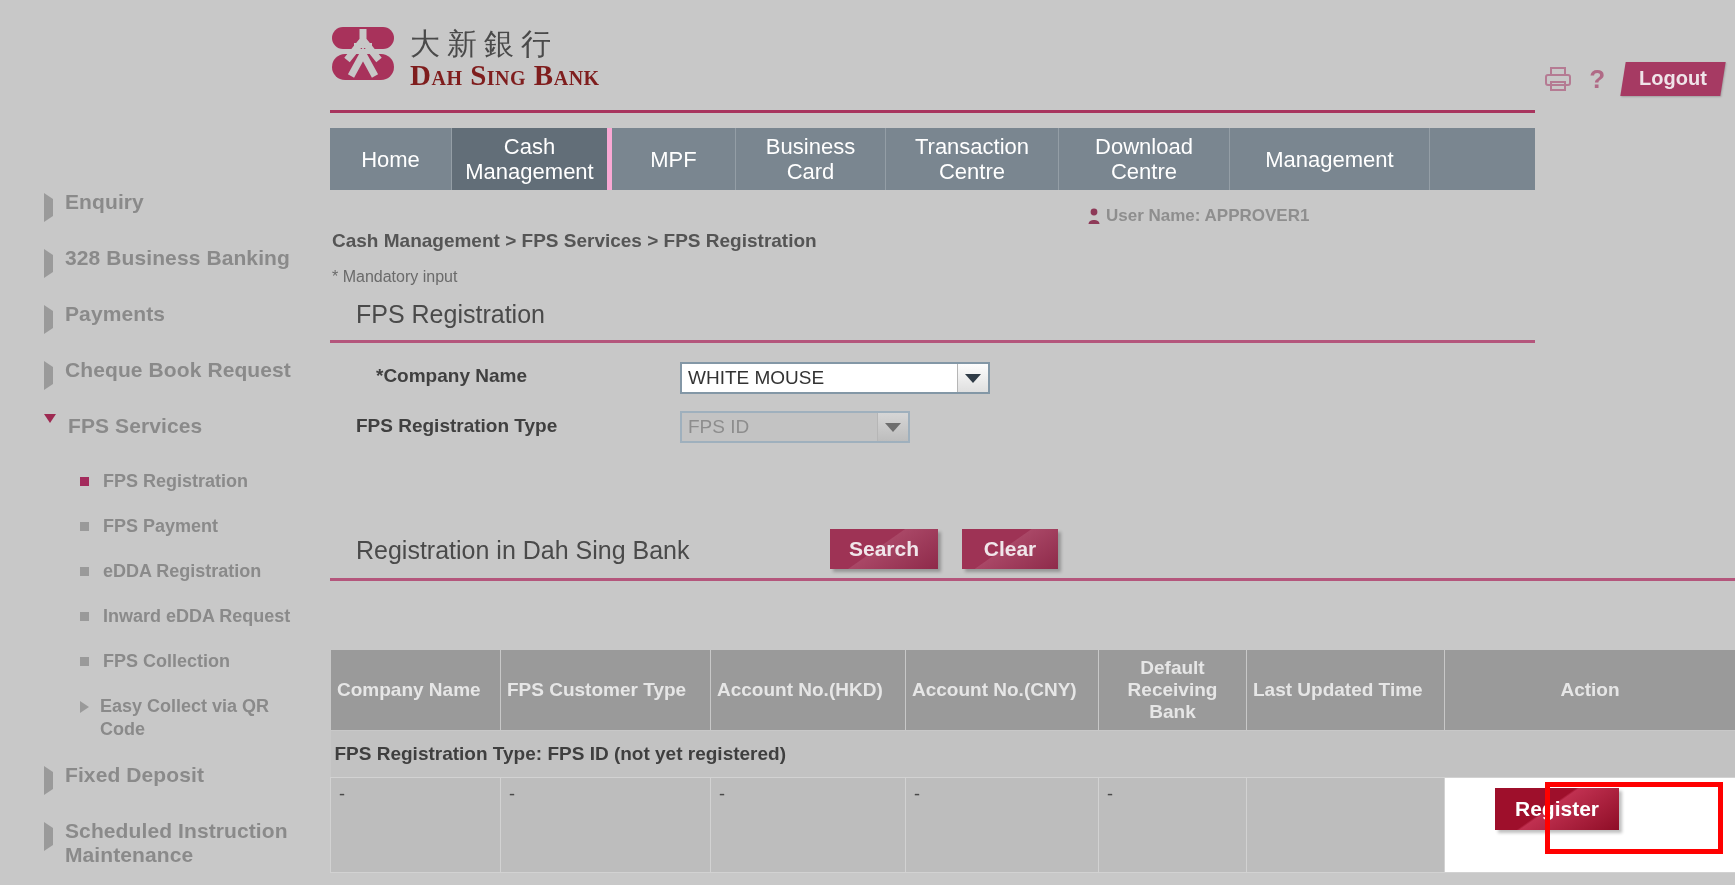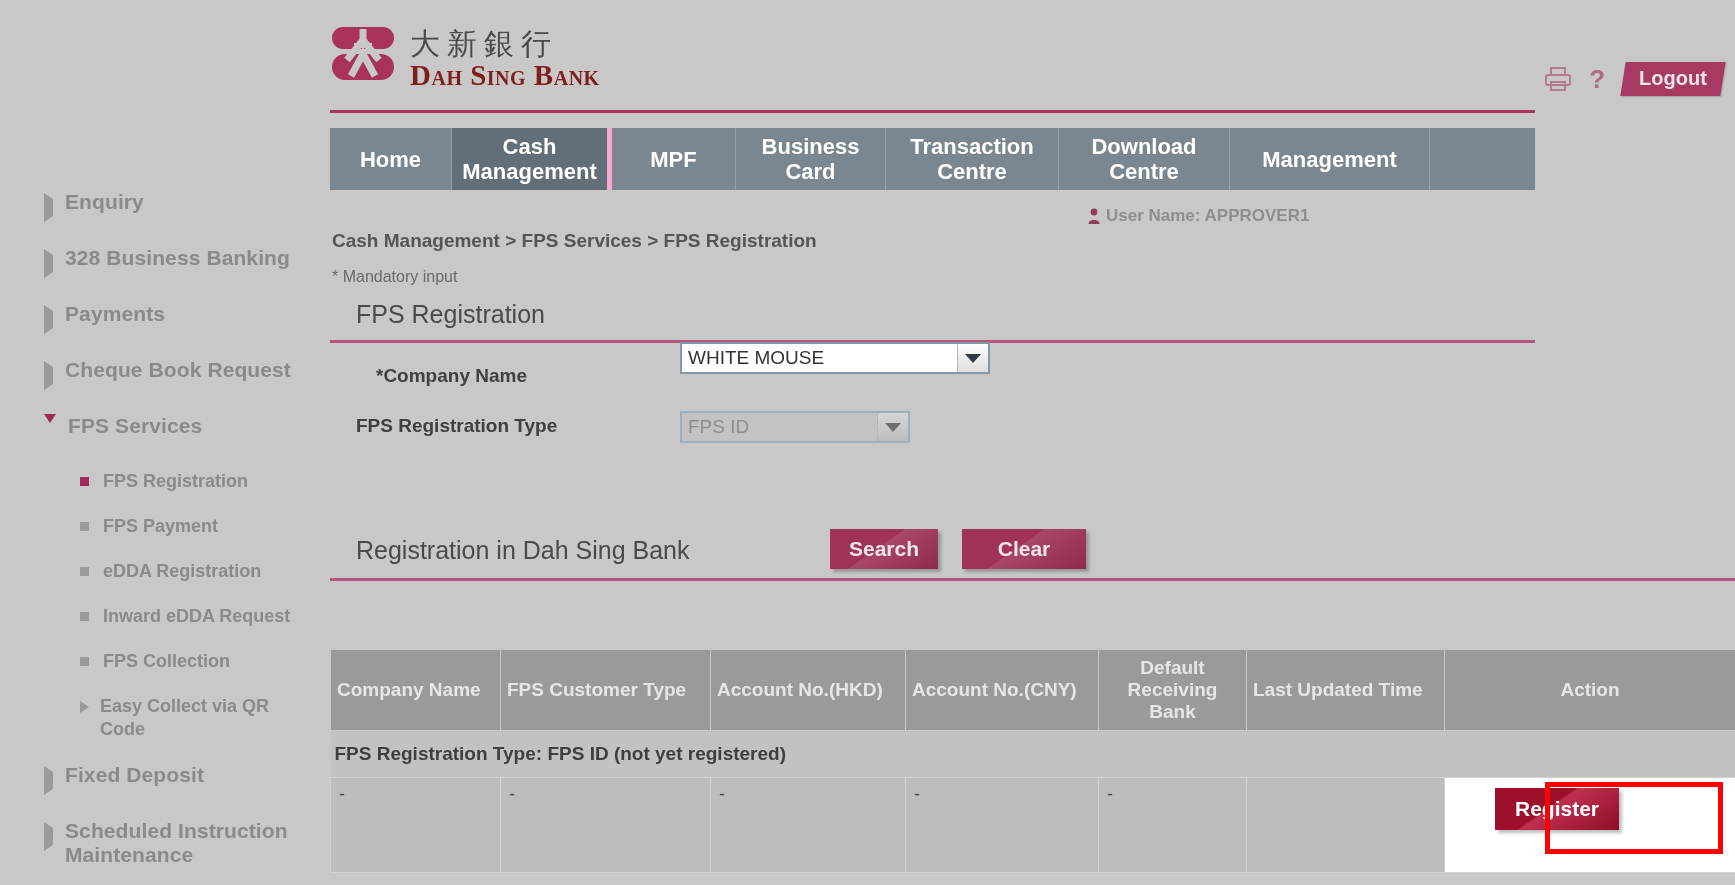--- a/index.html
+++ b/index.html
@@ -149,21 +149,21 @@
     position: absolute;
     left: 0; top: 128px;
     width: 1205px; height: 62px;
     display: flex;
     background: #7a8690;
   }
   .tab {
     flex: 0 0 auto;
     color: #fff;
     font-size: 22px;
-    font-weight: bold;
+    font-weight: normal;
     display: flex;
     align-items: center;
     justify-content: center;
     text-align: center;
     line-height: 25px;
     background: #7a8690;
     border-right: 1px solid #949ea6;
     cursor: pointer;
     box-sizing: border-box;
     padding: 0 22px;
@@ -464,39 +464,39 @@
     <span>User Name: APPROVER1</span>
   </div>
 
   <div id="breadcrumb">Cash Management &gt; FPS Services &gt; FPS Registration</div>
   <div id="mandatory">* Mandatory input</div>
 
   <div class="section-title" style="left:26px; top:300px;">FPS Registration</div>
   <div class="section-rule" style="left:0px; top:340px; width:1205px;"></div>
 
   <div class="form-label" style="left:46px; top:365px;">*Company Name</div>
-  <div class="select-box" style="left:350px; top:342px; width:310px;">
+  <div class="select-box" style="left:350px; top:362px; width:310px;">
     <span class="val">WHITE MOUSE</span>
     <span class="select-arrow">
         <span class="chev"></span>
       </span>
   </div>
 
   <div class="form-label" style="left:26px; top:415px;">FPS Registration Type</div>
   <div class="select-box disabled" style="left:350px; top:411px; width:230px;">
     <span class="val">FPS ID</span>
     <span class="select-arrow">
         <span class="chev"></span>
       </span>
   </div>
 
   <div class="btn-red" style="left:500px; top:529px; width:108px; height:40px;">
     <span>Search</span>
   </div>
-  <div class="btn-red" style="left:632px; top:529px; width:124px; height:40px;">
+  <div class="btn-red" style="left:632px; top:529px; width:96px; height:40px;">
     <span>Clear</span>
   </div>
 
   <div class="section-title" style="left:26px; top:536px;">Registration in Dah Sing Bank</div>
   <div class="section-rule" style="left:0px; top:578px; width:1405px;"></div>
 
   <table id="reg-table">
     <colgroup>
       <col style="width:170px">
         <col style="width:210px">

